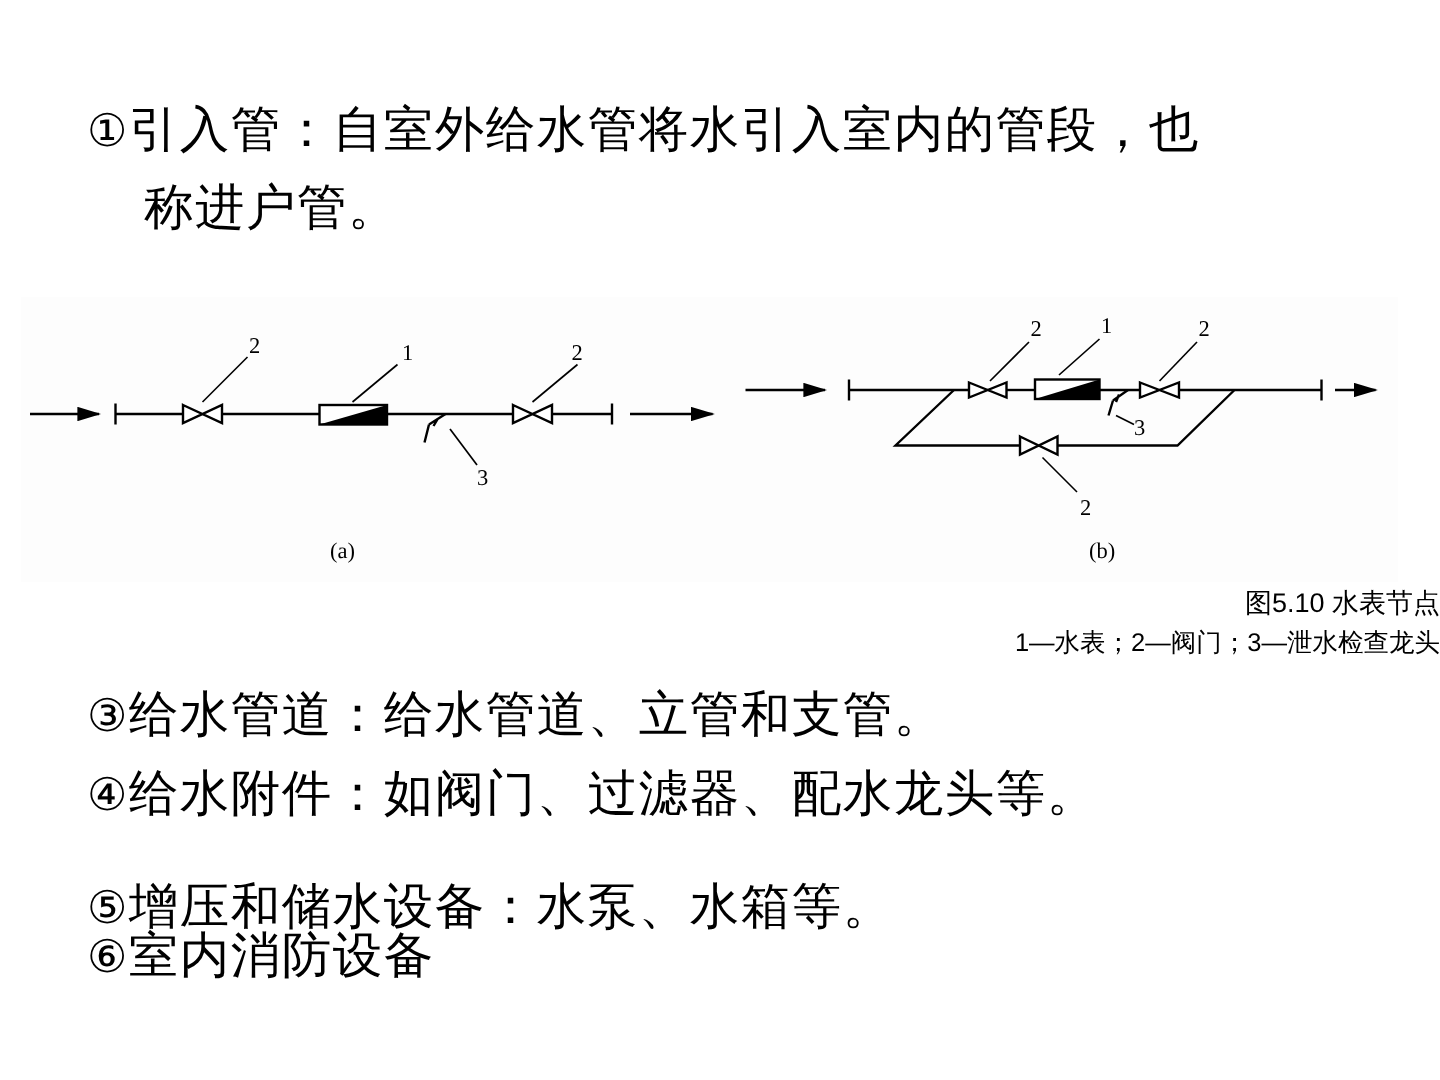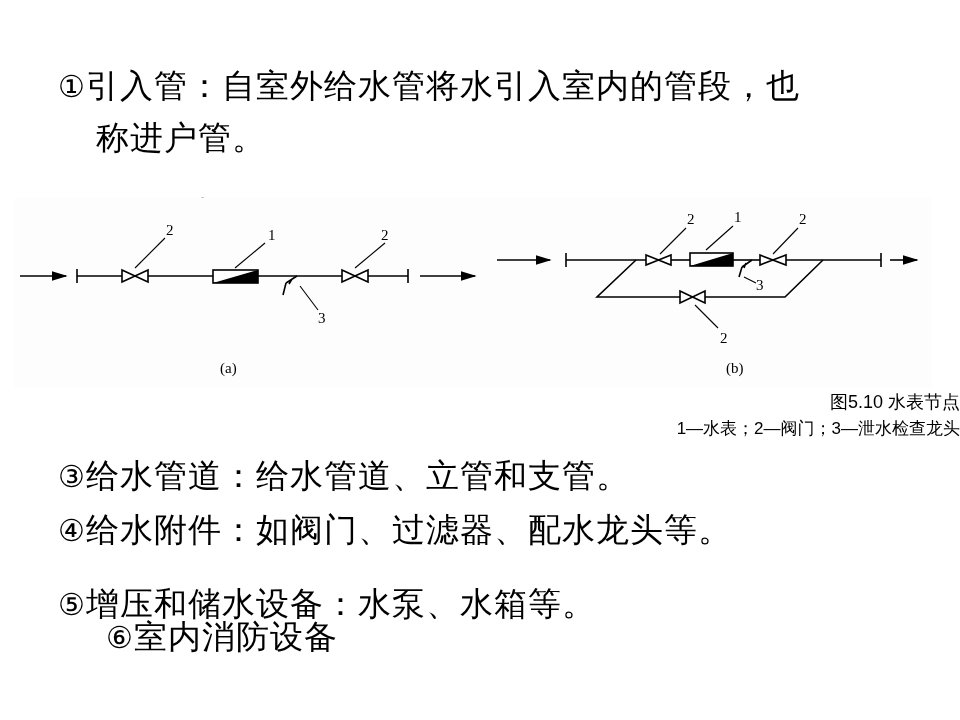--- a/index.html
+++ b/index.html
@@ -119,15 +119,15 @@
 
 <div class="line" style="top:456px;">
   <span class="num">③</span><span>给水管道：给水管道、立管和支管。</span>
 </div>
 <div class="line" style="top:510px;font-family:Liberation Serif, serif;">
   <span class="num">④</span><span>给水附件：如阀门、过滤器、配水龙头等。</span>
 </div>
 <div class="line" style="top:548px;margin-top:36px;">
   <span class="num">⑤</span><span>增压和储水设备：水泵、水箱等。</span>
 </div>
-<div class="line" style="top:617px;margin-left:48px;">
+<div class="line" style="top:617px;">
   <span class="num">⑥</span><span>室内消防设备</span>
 </div>
 
 </body></html>

